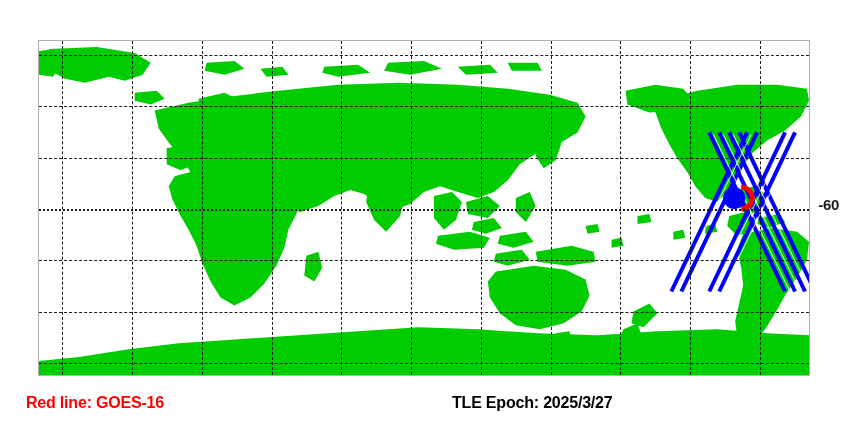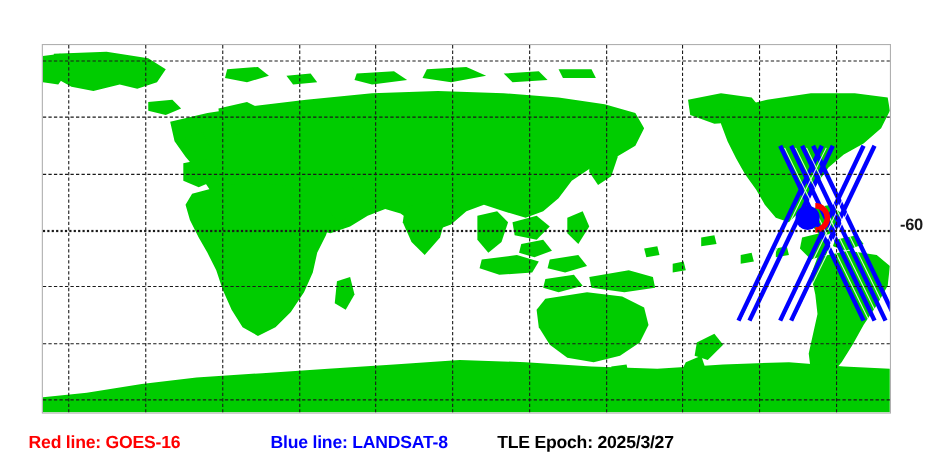--- a/index.html
+++ b/index.html
@@ -269,15 +269,14 @@
     <div class="grid-h" style="top: 65.1429px;"></div>
     <div class="grid-h" style="top: 116.571px;"></div>
     <div class="grid-h equator" style="top: 168px;"></div>
     <div class="grid-h" style="top: 219.429px;"></div>
     <div class="grid-h" style="top: 270.857px;"></div>
     <div class="grid-h" style="top: 322.286px;"></div>
   </div>
 
 <div id="legend">
   <span id="legend-red" class="legend-entry">Red line: GOES-16</span>
-  <span id="legend-blue" class="legend-entry">Blue line: LANDSAT-8</span>
   <span id="legend-epoch" class="legend-entry">TLE Epoch: 2025/3/27</span>
 </div>
 
 </body></html>

